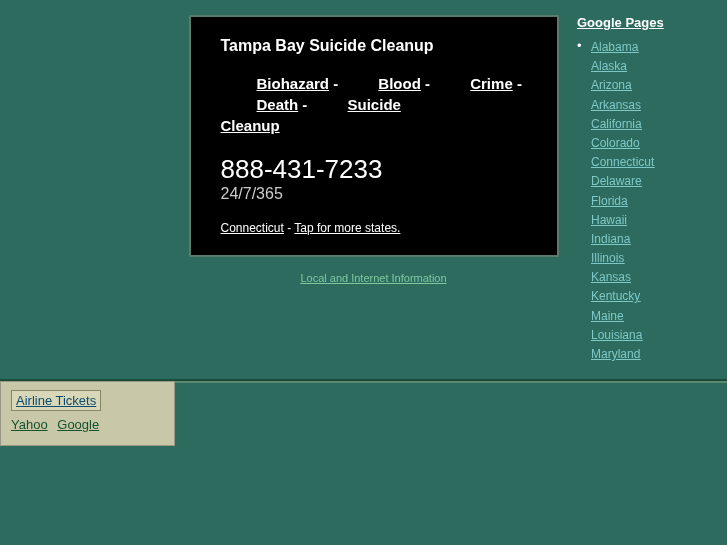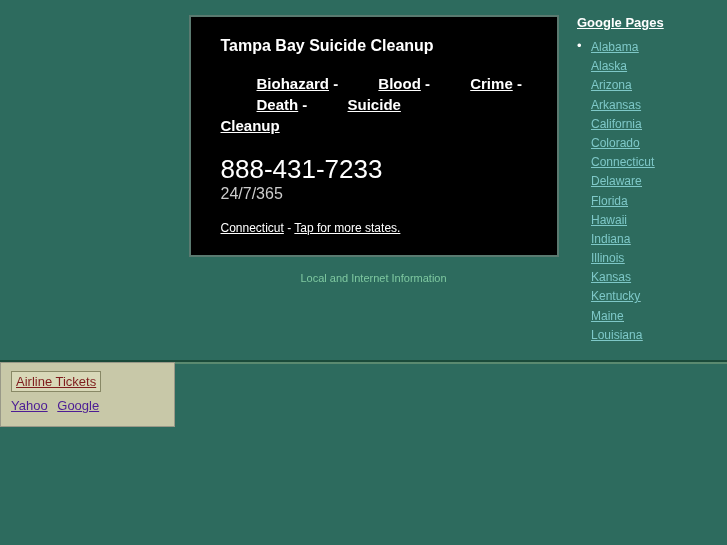--- a/index.html
+++ b/index.html
@@ -100,20 +100,21 @@
     }
 
     
     .local-info-link {
       margin-top: 15px;
       font-size: 11px;
     }
 
     .local-info-link a {
       color: #7ec8a0;
+      text-decoration: underline;
     }
 
     
     .right-area {
       flex: 0 0 140px;
       padding-top: 5px;
       text-decoration: underline;
     }
 
     .google-pages-title {
@@ -158,37 +159,37 @@
     .bottom-left {
       background-color: #c8c8a8;
       width: 175px;
       min-height: 65px;
       padding: 8px 10px;
       flex-shrink: 0;
       border: 1px solid #999988;
     }
 
     .bottom-left .airline-tickets {
-      color: #7f1d1d;
+      color: #0c4a6e;
       text-decoration: underline;
       font-size: 13px;
       border: 1px solid #888866;
       display: inline-block;
       padding: 2px 4px;
       background-color: #d8d8b8;
       cursor: pointer;
     }
 
     .bottom-left .search-links {
       margin-top: 6px;
       font-size: 13px;
     }
 
     .bottom-left .search-links a {
-      color: #4c1d95;
+      color: #14532d;
       text-decoration: underline;
       margin-right: 6px;
     }
 
     .bottom-right {
       flex: 1;
       background-color: #2d6b5e;
       min-height: 65px;
       border-top: 2px solid #5a8a70;
     }
@@ -251,20 +252,21 @@
           <li><a href="#">Connecticut</a></li>
           <li><a href="#">Delaware</a></li>
           <li><a href="#">Florida</a></li>
           <li><a href="#">Hawaii</a></li>
           <li><a href="#">Indiana</a></li>
           <li><a href="#">Illinois</a></li>
           <li><a href="#">Kansas</a></li>
           <li><a href="#">Kentucky</a></li>
           <li><a href="#">Maine</a></li>
           <li><a href="#">Louisiana</a></li>
+          <li><a href="#">Maryland</a></li>
         </ul>
     </div>
 
   </div>
 
   <div class="bottom-section">
 
     <div class="bottom-left">
       <div>
         <a class="airline-tickets">Airline Tickets</a>

